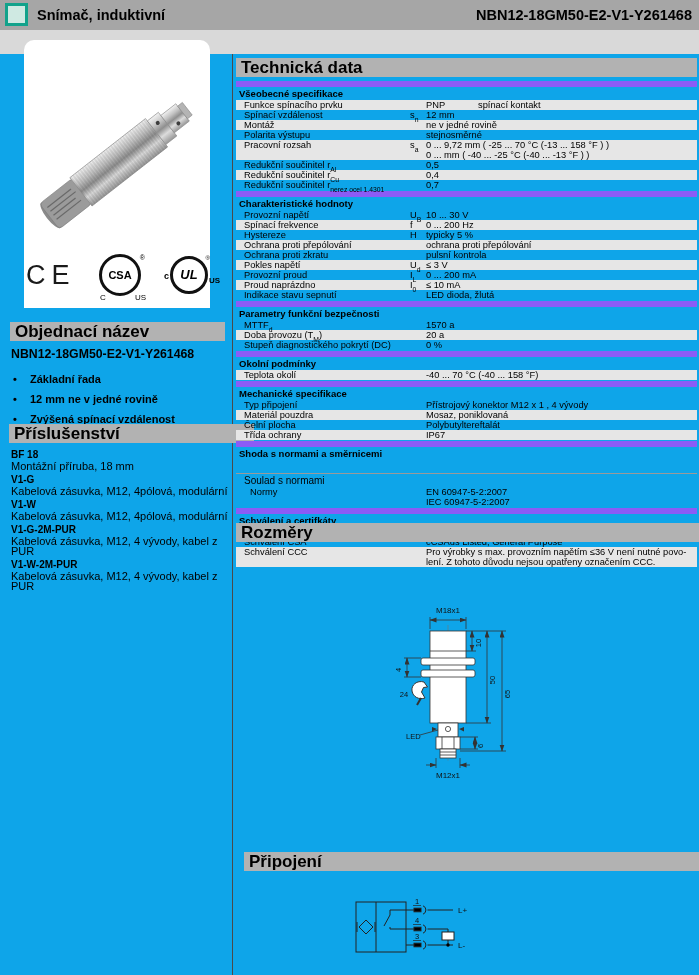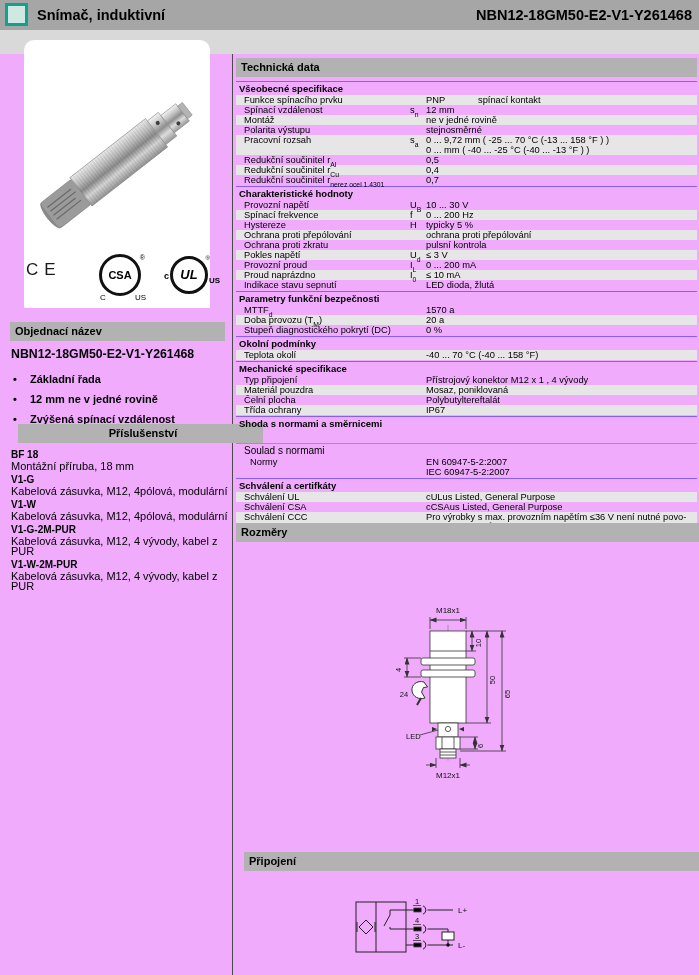--- a/index.html
+++ b/index.html
@@ -1,36 +1,36 @@
 <!DOCTYPE html>
 <html><head>
 <meta charset="utf-8">
 <style>
   html,body{margin:0;padding:0;background:#fff;}
-  #page{position:relative;width:699px;height:975px;background:#f0abfc;overflow:hidden;
+  #page{position:relative;width:699px;height:975px;background:#0ea5e9;overflow:hidden;
         font-family:"Liberation Sans",sans-serif;color:#000;}
   
   .topbar{position:absolute;left:0;top:0;width:699px;height:30px;background:#a6a6a6;}
   .teal-sq{position:absolute;left:5px;top:3px;width:17px;height:17px;background:#cfe9e2;border:3px solid #12a28b;}
   .top-title{position:absolute;left:37px;top:7px;font-weight:bold;font-size:14.5px;}
   .top-pn{position:absolute;right:7px;top:7px;font-weight:bold;font-size:14.5px;}
   .graystrip{position:absolute;left:0;top:30px;width:699px;height:24px;background:#d9d9d9;}
   .leftcard{position:absolute;left:24px;top:40px;width:186px;height:268px;background:#fff;border-radius:10px 10px 0 0;}
   .vdivider{position:absolute;left:232px;top:54px;width:1px;height:921px;background:#4a4a4a;}
   
-  .band{position:absolute;background:#b2b2b2;font-weight:bold;font-size:11px;height:19px;line-height:19px;
+  .band{position:absolute;background:#b2b2b2;font-weight:bold;font-size:17px;height:19px;line-height:19px;
         padding-left:5px;box-sizing:border-box;}
   .band-tech{left:236px;top:58px;width:461px;}
   .band-dims{left:236px;top:523px;width:518px;}
   .band-conn{left:244px;top:852px;width:461px;}
   .band-order{left:10px;top:322px;width:215px;}
-  .band-acc{left:18px;top:424px;width:245px;text-align:center;}
+  .band-acc{left:9px;top:424px;width:245px;}
   
   .ttable{position:absolute;left:236px;top:80px;width:461px;}
-  .t-section{font-weight:bold;font-size:9.5px;line-height:11px;border-top:1px solid #8b5cf6;margin-top:1px;padding:1px 0 1px 3px;}
+  .t-section{font-weight:bold;font-size:9.5px;line-height:11px;border-top:6px solid #8b5cf6;margin-top:1px;padding:1px 0 1px 3px;}
   .t-sub{font-size:10px;line-height:11px;border-top:1px solid #9a9a9a;margin-top:13px;padding:1px 0 1px 8px;}
   .t-row{display:flex;align-items:flex-start;font-size:9.3px;line-height:10px;min-height:10px;}
   .t-row.shade{background:#e6e6e6;}
   .t-label{flex:0 0 174px;padding-left:8px;box-sizing:border-box;white-space:nowrap;}
   .t-label.ind2{padding-left:14px;}
   .t-sym{flex:0 0 16px;white-space:nowrap;}
   .t-val{flex:1;white-space:nowrap;}
   .t-val div{line-height:10px;}
   .v2{display:inline-block;width:52px;}
   sub{font-size:6.8px;line-height:0;position:relative;top:1.5px;}
@@ -38,21 +38,21 @@
   .order-code{position:absolute;left:11px;top:347px;font-weight:bold;font-size:12.3px;white-space:nowrap;}
   .features{position:absolute;left:13px;top:369px;width:212px;}
   .feat{display:flex;font-weight:bold;font-size:11px;line-height:20px;}
   .feat .blt{width:17px;}
   .accs{position:absolute;left:11px;top:446px;width:218px;}
   .acc-name{font-weight:bold;font-size:10px;line-height:12px;margin-top:3px;}
   .acc-desc{font-size:11px;line-height:10px;}
   
   .photo{position:absolute;left:26px;top:58px;width:180px;height:196px;}
   .logos{position:absolute;left:0;top:250px;width:233px;height:55px;}
-  .ce{position:absolute;left:26px;top:10px;font-size:17px;letter-spacing:6px;color:#1a1a1a;}
+  .ce{position:absolute;left:26px;top:10px;font-size:27px;letter-spacing:6px;color:#1a1a1a;}
   .csa{position:absolute;left:99px;top:4px;width:36px;height:36px;border:3px solid #111;border-radius:50%;
        text-align:center;font-weight:bold;font-size:11px;line-height:36px;}
   .csa .r{position:absolute;right:-7px;top:-3px;font-size:7px;font-weight:normal;line-height:7px;}
   .csa .c{position:absolute;left:-2px;bottom:-9px;font-size:8px;font-weight:normal;line-height:8px;}
   .csa .us{position:absolute;right:-8px;bottom:-9px;font-size:8px;font-weight:normal;line-height:8px;}
   .ul{position:absolute;left:170px;top:6px;width:32px;height:32px;border:3px solid #111;border-radius:50%;
       text-align:center;font-weight:bold;font-size:13px;line-height:32px;font-style:italic;}
   .ul .c{position:absolute;left:-9px;top:13px;font-size:9px;font-weight:bold;font-style:normal;line-height:9px;}
   .ul .us{position:absolute;right:-15px;top:18px;font-size:8px;font-weight:bold;font-style:normal;line-height:8px;}
   .ul .r{position:absolute;right:-5px;top:-4px;font-size:6px;font-weight:normal;font-style:normal;line-height:6px;}

